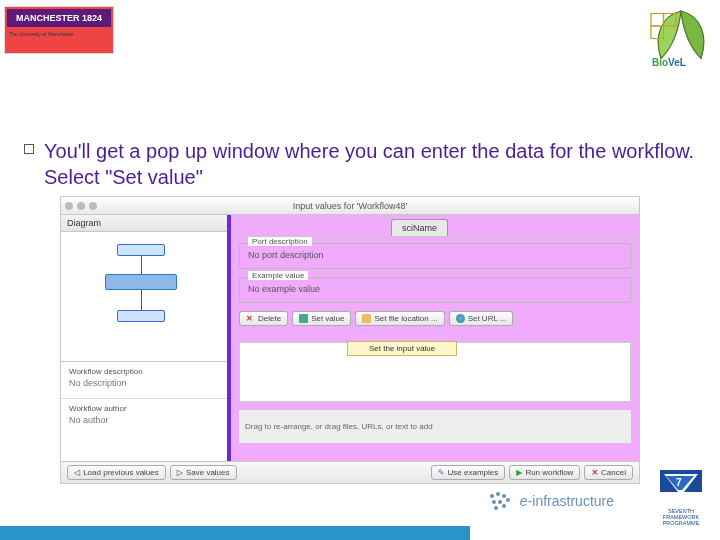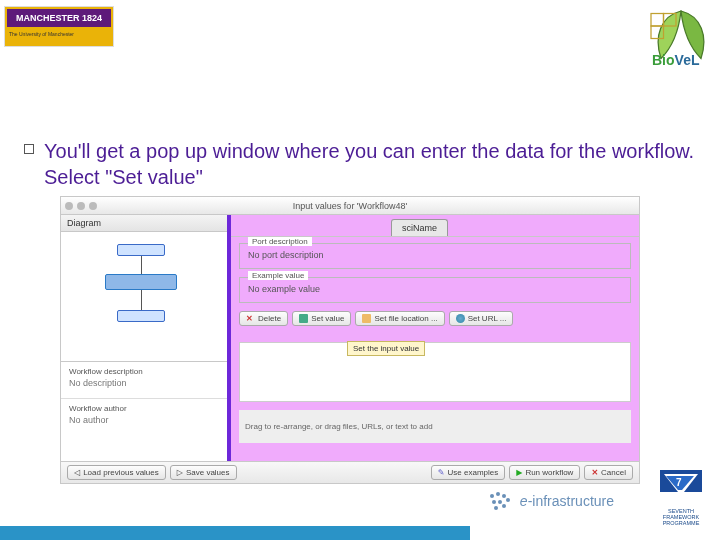--- a/index.html
+++ b/index.html
@@ -1,27 +1,27 @@
 <!DOCTYPE html>
 <html><head>
 <meta charset="utf-8">
 <style>
   * { box-sizing: border-box; margin: 0; padding: 0; }
   body { width: 720px; height: 540px; font-family: Arial, Helvetica, sans-serif; background: #fff; position: relative; overflow: hidden; }
 
   .slide { width: 720px; height: 540px; position: relative; }
 
   
-  .manchester-logo { position: absolute; top: 6px; left: 4px; width: 110px; height: 41px; background: #eab308; border: 1px solid #ddd; }
+  .manchester-logo { position: absolute; top: 6px; left: 4px; width: 110px; height: 48px; background: #ef4444; border: 1px solid #ddd; }
   .manchester-badge { background: #5e1a7a; color: #fff; font-size: 9px; font-weight: bold; padding: 4px 6px; margin: 2px; text-align: center; }
   .manchester-sub { font-size: 5px; color: #333; padding: 2px 4px; }
 
   .biovel-logo { position: absolute; top: 2px; right: 4px; width: 70px; height: 68px; }
   .leaf-shape { width: 100%; height: 100%; }
-  .biovel-text { position: absolute; bottom: 2px; left: 6px; font-size: 14px; font-weight: bold; color: #2a7a2a; }
+  .biovel-text { position: absolute; bottom: 2px; left: 6px; font-size: 10px; font-weight: bold; color: #2a7a2a; }
   .biovel-text .bio { color: #3a9d3a; }
   .biovel-text .vel { color: #2a6a9a; }
 
   .title { position: absolute; top: 46px; left: 140px; font-size: 25px; font-weight: bold; color: #4a4a4a; letter-spacing: 0.3px; text-shadow: 1px 1px 0 rgba(255,255,255,0.8); }
 
   .bullet-row { position: absolute; top: 138px; left: 24px; right: 24px; display: flex; gap: 10px; }
   .bullet-sq { width: 10px; height: 10px; border: 1px solid #555; flex: 0 0 auto; margin-top: 6px; }
   .bullet-text { font-size: 20px; color: #4c1d95; line-height: 1.3; }
 
   
@@ -53,21 +53,21 @@
   .group-box .lbl { position: absolute; top: -7px; left: 8px; background: #fff; padding: 0 4px; font-size: 8px; color: #555; }
 
   .toolbar { margin: 6px 8px 2px; display: flex; gap: 4px; }
   .btn { border: 1px solid #aaa; background: linear-gradient(#fdfdfd,#e6e6e6); padding: 2px 6px; font-size: 8px; border-radius: 3px; display: inline-flex; align-items: center; gap: 3px; cursor: default; color: #444; }
   .btn-ico { width: 9px; height: 9px; display: inline-block; }
   .ico-x { color: #c33; font-weight: bold; }
   .ico-doc { background: #4a8; border-radius: 1px; }
   .ico-globe { background: radial-gradient(#6ac,#38a); border-radius: 50%; }
   .ico-folder { background: #eb6; border-radius: 1px; }
 
-  .tooltip { position: absolute; top: 126px; left: 286px; background: #fff6cc; border: 1px solid #c8b860; padding: 2px 5px; font-size: 8px; color: #333; }
+  .tooltip { position: absolute; top: 126px; left: 286px; background: #fff6cc; border: 1px solid #c8b860; padding: 2px 21px; font-size: 8px; color: #333; }
 
   .value-area { margin: 14px 8px 4px; border: 1px solid #ccc; height: 60px; background: #fff; }
 
   .drag-hint { margin: 4px 8px; padding: 12px 6px; background: #eee; font-size: 8px; color: #666; }
 
   .shot-footer { position: absolute; bottom: 0; left: 0; right: 0; height: 22px; background: linear-gradient(#f8f8f8,#e8e8e8); border-top: 1px solid #c8c8c8; display: flex; align-items: center; padding: 0 6px; gap: 4px; }
   .shot-footer .spacer { flex: 1; }
   .ico-play { color: #2a2; }
   .ico-wand { color: #66c; }
 

